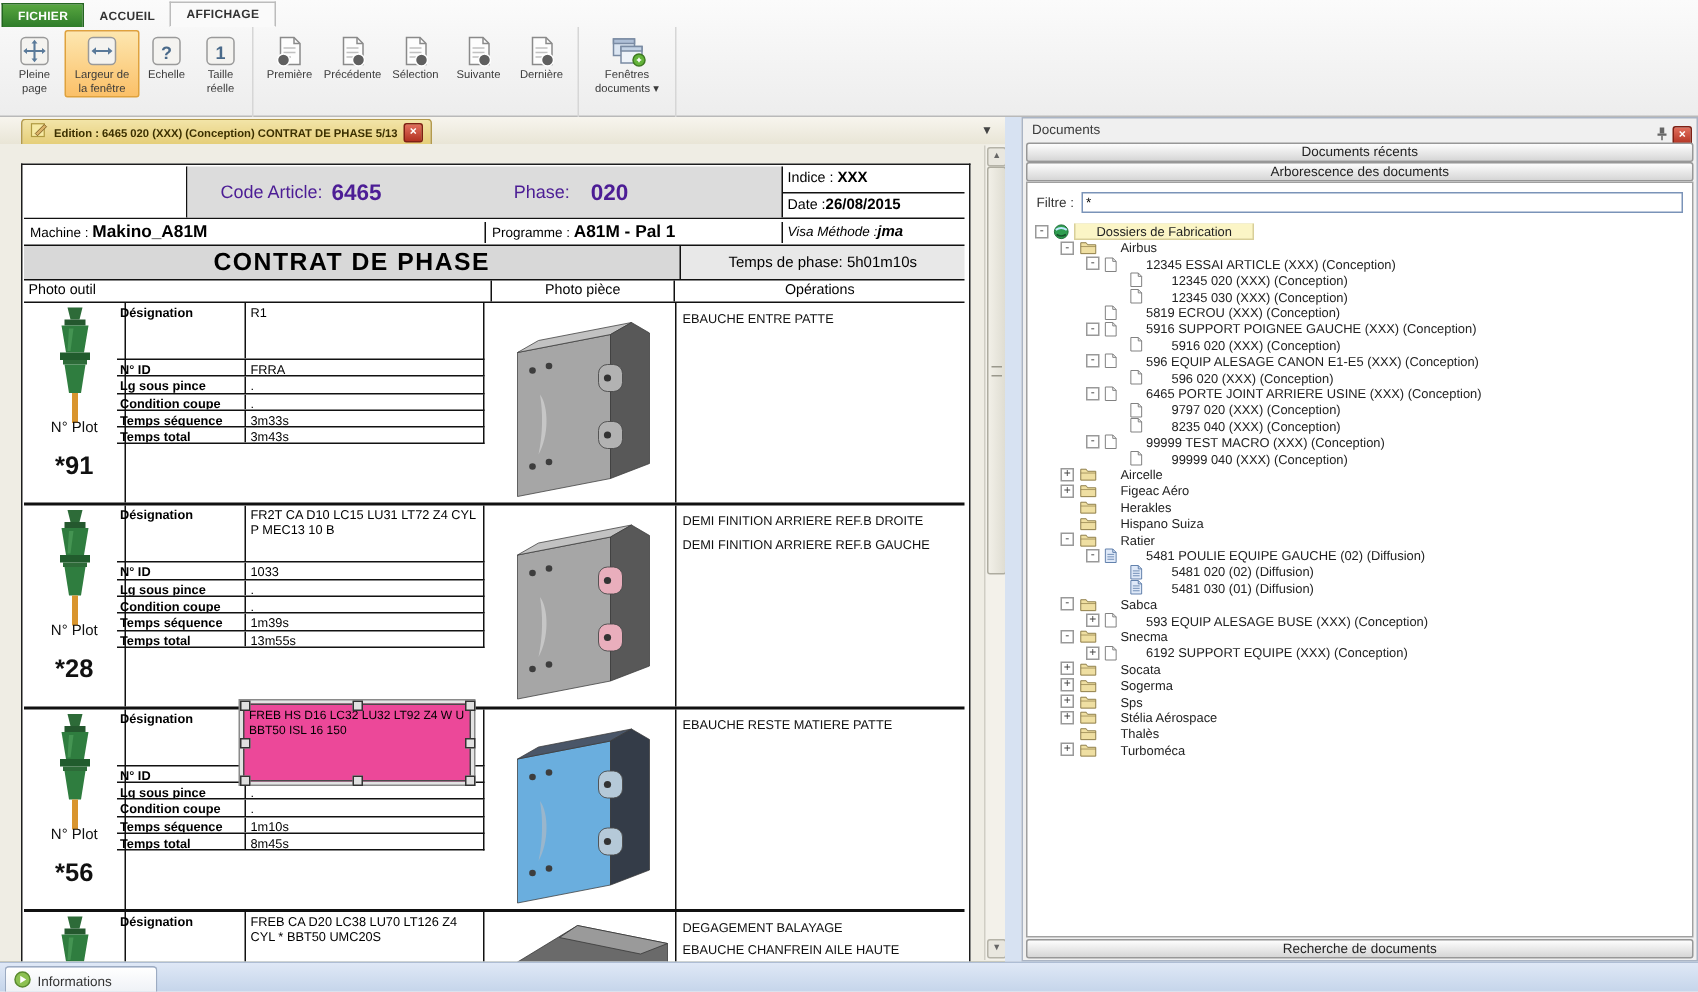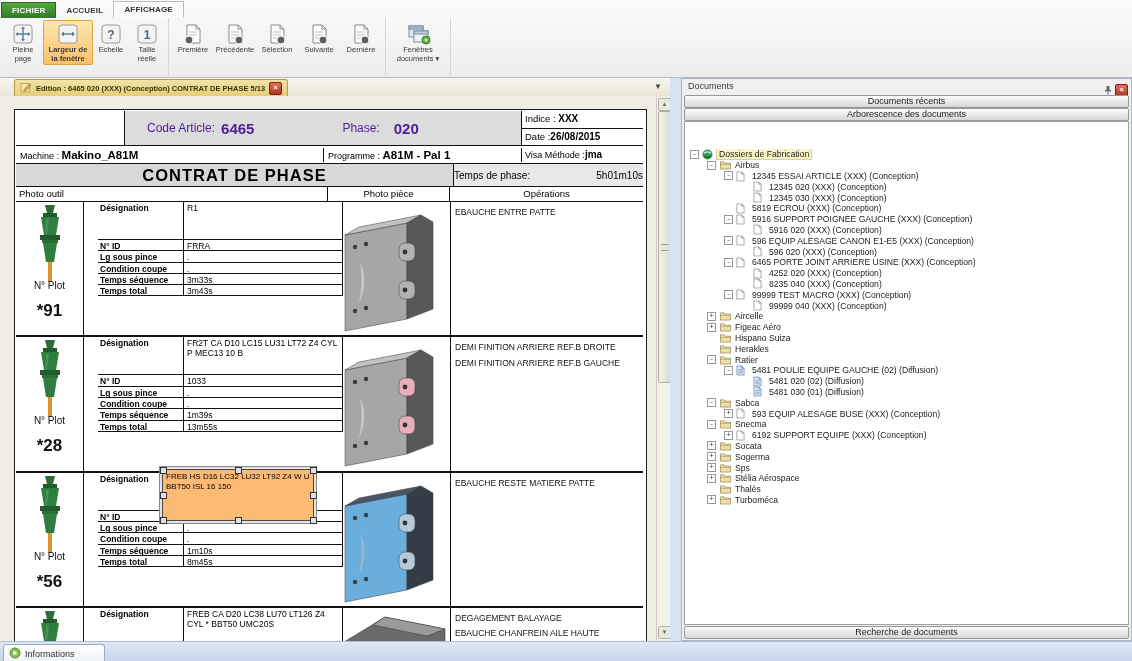--- a/index.html
+++ b/index.html
@@ -12,21 +12,21 @@
   #tabrow{position:absolute;left:0;top:0;height:18px;display:flex;align-items:flex-end;padding-left:1px;}
   .rtab{font-size:8px;font-weight:700;color:#333;padding:3px 10px 3px 10px;letter-spacing:.2px;cursor:default;}
   .rtab.green{background:linear-gradient(#57a63f,#2f7c2a);color:#fff;border:1px solid #246620;border-bottom:none;}
   .rtab.active{background:#fafafa;border:1px solid #bcbcbc;border-bottom:1px solid #fafafa;}
   #groups{position:absolute;left:0;top:18px;bottom:0;display:flex;}
   .rgroup{position:relative;height:100%;border-right:1px solid #d6d6d6;padding:2px 3px 12px 3px;display:flex;align-items:flex-start;}
   .rglabel{position:absolute;bottom:1px;left:0;right:0;text-align:center;font-size:7.5px;color:#9b9b9b;}
   .rbtn{display:flex;flex-direction:column;align-items:center;padding:2px 2px 1px 2px;border:1px solid transparent;border-radius:2px;font-size:7.5px;line-height:1.15;color:#3a3a3a;text-align:center;}
   .rbtn .ric{width:22px;height:22px;margin-bottom:1px;display:block;}
   .rbtn.selected{background:linear-gradient(#fde7b0,#fbc068);border:1px solid #dfa23d;}
-  .rbtn.w34{width:34px;}.rbtn.w44{width:44px;font-weight:bold;}.rbtn.w30{width:30px;}.rbtn.w52{width:52px;}
+  .rbtn.w34{width:34px;}.rbtn.w44{width:44px;}.rbtn.w30{width:30px;}.rbtn.w52{width:52px;}
   .rbtn.nav{width:36px;}
 
   
   #doctabbar{left:0;top:78px;width:670px;height:18px;background:linear-gradient(#f7f5ee,#e9e5d6);border-bottom:1px solid #9a9788;}
   .dtab{position:absolute;left:14px;top:1px;height:16px;background:linear-gradient(#f2e4a8,#e5ce79);border:1px solid #b39a4d;border-bottom:none;border-radius:3px 3px 0 0;display:flex;align-items:center;padding:0 5px;gap:4px;}
   .dtab-title{font-size:7.5px;font-weight:700;color:#3c3000;white-space:nowrap;}
   .closebox{width:11px;height:11px;background:linear-gradient(#e2705e,#b23222);border:1px solid #7e2014;border-radius:2px;color:#fff;font-size:8px;line-height:9px;text-align:center;font-weight:700;}
   .ddrop{position:absolute;right:8px;top:4px;font-size:8px;color:#444;}
 
   
@@ -45,65 +45,65 @@
   .hA{width:109px;border-right:1px solid #111;background:#fff;}
   .hB{flex:1;background:#dcdcdc;border-right:1px solid #111;display:flex;align-items:center;font-size:12px;color:#4c1d95;}
   .hBv{font-size:15px;font-weight:700;margin-left:6px;}
   .hC{width:121px;display:flex;flex-direction:column;font-size:9.5px;}
   .hC > div{padding:2px 3px;}
   .hC1{height:13px;border-bottom:1px solid #111;}
   .bold10{font-weight:700;font-size:10px;}
   .h2{height:17px;font-size:9px;align-items:center;}
   .m1{width:308px;border-right:1px solid #111;padding:1px 4px;}
   .m2{flex:1;border-right:1px solid #111;padding:1px 4px;}
-  .m3{width:121px;padding:1px 3px;}
+  .m3{width:121px;padding:1px 3px;font-style:italic;}
   .bval{font-weight:700;font-size:11.5px;}
   .h3{height:22px;}
   .t1{width:438px;border-right:1px solid #111;background:#d8d8d8;text-align:center;font-weight:700;font-size:16.5px;letter-spacing:1px;line-height:22px;}
-  .t2{flex:1;background:#e8e8e8;font-size:10px;display:flex;align-items:center;justify-content:space-between;}
+  .t2{flex:1;background:#e8e8e8;font-size:10px;display:flex;align-items:center;justify-content:center;}
   .h4{height:14px;font-size:9.5px;}
   .p1{width:312px;border-right:1px solid #111;padding:1px 3px;}
   .p2{width:122px;border-right:1px solid #111;text-align:center;padding-top:1px;}
   .p3{flex:1;text-align:center;padding-top:1px;}
 
   
   .trow{position:relative;height:135.4px;border-bottom:2px solid #111;box-sizing:border-box;}
   .c-tool{position:absolute;left:0;top:0;bottom:0;width:67px;border-right:1px solid #111;}
   .toolwrap{position:absolute;top:2px;left:0;right:0;display:flex;justify-content:center;}
   .plotlbl{position:absolute;top:78px;left:0;right:0;text-align:center;font-size:10px;color:#111;}
   .plotval{position:absolute;top:99px;left:0;right:0;text-align:center;font-size:17px;font-weight:700;color:#111;}
-  .mini{position:absolute;left:82px;top:0;width:245px;}
+  .mini{position:absolute;left:62px;top:0;width:245px;}
   .mrow{display:flex;border-right:1px solid #111;border-bottom:1px solid #111;box-sizing:border-box;overflow:hidden;}
   .mrow.des{height:38px;}
   .mrow.sm{height:11.3px;}
   .ml{width:86px;border-right:1px solid #111;font-weight:700;font-size:8.5px;padding:1px 2px;box-sizing:border-box;}
   .mv{flex:1;font-size:8.5px;padding:1px 3px;}
   .photo{position:absolute;left:316px;top:3px;width:120px;display:flex;justify-content:center;}
   .c-ops{position:absolute;left:434px;top:0;bottom:0;right:0;border-left:1px solid #111;padding:3px 4px;font-size:8.5px;white-space:pre-line;line-height:1.8;color:#111;}
-  .selbox{position:absolute;left:146px;top:-4px;width:152px;height:52px;background:#fdba74;border:1px solid #4a4a4a;box-shadow:0 0 0 2px #e3e3e3,0 0 0 3px #8a8a8a;font-size:8px;line-height:1.25;padding:2px 3px;box-sizing:border-box;z-index:5;}
+  .selbox{position:absolute;left:146px;top:-4px;width:152px;height:52px;background:#ec4899;border:1px solid #4a4a4a;box-shadow:0 0 0 2px #e3e3e3,0 0 0 3px #8a8a8a;font-size:8px;line-height:1.25;padding:2px 3px;box-sizing:border-box;z-index:5;}
   .hdl{position:absolute;width:5px;height:5px;background:#e0e0e0;border:1px solid #333;margin:-3px 0 0 -3px;}
 
   
   #gapstrip{left:670px;top:78px;width:11px;height:563px;background:#d7e2f2;}
   #docpanel{left:681px;top:78px;width:451px;height:563px;background:#f0f0f0;border:1px solid #aab4c4;box-sizing:border-box;}
   .ptitle{position:absolute;left:0;top:0;right:0;height:15px;font-size:9px;color:#3a3a3a;padding:2px 0 0 6px;}
   .pticons{position:absolute;right:3px;top:2px;display:flex;gap:2px;align-items:center;}
   .pbar{position:absolute;left:2px;right:2px;height:11px;background:linear-gradient(#fdfdfd,#d6d6d6);border:1px solid #979797;border-radius:2px;text-align:center;font-size:9px;color:#222;line-height:11px;}
   #bar-recents{top:16px;}
   #bar-tree{top:29px;}
   #bar-search{top:547px;}
   #pcontent{position:absolute;left:2px;right:2px;top:42px;height:502px;background:#fff;border:1px solid #a0a0a0;overflow:hidden;}
   .filtrow{position:absolute;left:6px;right:6px;top:5px;height:15px;display:flex;align-items:center;gap:5px;font-size:9px;color:#333;}
   #filter-input{flex:1;height:12px;border:1px solid #7a93b8;font-size:9px;padding:0 2px;font-family:"Liberation Sans",sans-serif;}
   #tree{position:absolute;left:3px;right:3px;top:27px;bottom:2px;overflow:hidden;}
   .titem{height:10.8px;display:flex;align-items:center;font-size:8.6px;color:#222;white-space:nowrap;}
   .texp{width:9px;height:9px;box-sizing:border-box;border:1px solid #999;background:#fff;font-size:8px;line-height:6px;text-align:center;color:#444;margin-right:3px;flex:none;}
   .texp.none{visibility:hidden;}
   .ticon{width:14px;flex:none;display:flex;align-items:center;}
-  .tlabel{padding:0 2px;}
+  .tlabel{padding:0 14px;}
   .tlabel.tsel{background:#fbf5c6;border:1px solid #d8cf9a;}
 
   
   #statusbar{left:0;top:641px;width:1132px;height:20px;background:linear-gradient(#dfe8f6,#c4d4ea);border-top:1px solid #aebdd4;}
   .infotab{position:absolute;left:3px;top:2px;width:90px;height:17px;background:linear-gradient(#ffffff,#eef1f6);border:1px solid #9cabc2;border-bottom:none;border-radius:3px 3px 0 0;display:flex;align-items:center;gap:4px;padding:0 5px;font-size:9px;color:#333;}
 </style>
 </head>
 <body>
 
 <div id="app">
@@ -500,20 +500,24 @@
       <span><svg width="10" height="10" viewBox="0 0 10 10">
             <rect x="3.5" y="1" width="3" height="4" fill="#666"></rect>
             <rect x="2" y="5" width="6" height="1.5" fill="#666"></rect>
             <path d="M5 6.5 V9.5" stroke="#666" stroke-width="1"></path>
           </svg></span>
       <span class="closebox">×</span>
     </div>
     <div class="pbar" id="bar-recents">Documents récents</div>
     <div class="pbar" id="bar-tree">Arborescence des documents</div>
     <div id="pcontent">
+      <div class="filtrow">
+        <span>Filtre :</span>
+        <input id="filter-input" value="*" style="">
+      </div>
       <div id="tree">
           <div class="titem" style="padding-left: 2px;">
             <span class="texp">-</span>
             <span class="ticon">
               <svg width="11" height="11" viewBox="0 0 12 12">
                 <circle cx="6" cy="6" r="5" fill="#2e9e4f" stroke="#1a6a33" stroke-width="0.7"></circle>
                 <path d="M2 4.6 Q6 2 10 4.6" stroke="#bfe8ff" fill="none" stroke-width="1.5"></path>
                 <path d="M2.6 8 Q6 10.2 9.4 8" stroke="#16542a" fill="none" stroke-width="1.2"></path>
               </svg>
             </span>
@@ -620,21 +624,21 @@
             <span class="tlabel">6465 PORTE JOINT ARRIERE USINE (XXX) (Conception)</span>
           </div>
           <div class="titem" style="padding-left: 53px;">
             <span class="texp none"></span>
             <span class="ticon">
               <svg width="9" height="11" viewBox="0 0 10 12">
                 <path d="M1 1 L6.5 1 L9 3.5 L9 11 L1 11 Z" fill="#ffffff" stroke="#7a7a7a" stroke-width="0.7"></path>
                 <path d="M6.5 1 L6.5 3.5 L9 3.5" fill="none" stroke="#7a7a7a" stroke-width="0.7"></path>
               </svg>
             </span>
-            <span class="tlabel">4252 020 (XXX) (Conception)</span>
+            <span class="tlabel">9797 020 (XXX) (Conception)</span>
           </div>
           <div class="titem" style="padding-left: 53px;">
             <span class="texp none"></span>
             <span class="ticon">
               <svg width="9" height="11" viewBox="0 0 10 12">
                 <path d="M1 1 L6.5 1 L9 3.5 L9 11 L1 11 Z" fill="#ffffff" stroke="#7a7a7a" stroke-width="0.7"></path>
                 <path d="M6.5 1 L6.5 3.5 L9 3.5" fill="none" stroke="#7a7a7a" stroke-width="0.7"></path>
               </svg>
             </span>
             <span class="tlabel">8235 040 (XXX) (Conception)</span>
@@ -680,31 +684,31 @@
             <span class="tlabel">Figeac Aéro</span>
           </div>
           <div class="titem" style="padding-left: 19px;">
             <span class="texp none"></span>
             <span class="ticon">
               <svg width="13" height="10" viewBox="0 0 13 11">
                 <path d="M1 2 L5 2 L6 3.5 L12 3.5 L12 10 L1 10 Z" fill="#efdfa2" stroke="#8a7a45" stroke-width="0.7"></path>
                 <path d="M1 4.8 L12 4.8" stroke="#8a7a45" stroke-width="0.5"></path>
               </svg>
             </span>
+            <span class="tlabel">Herakles</span>
+          </div>
+          <div class="titem" style="padding-left: 19px;">
+            <span class="texp none"></span>
+            <span class="ticon">
+              <svg width="13" height="10" viewBox="0 0 13 11">
+                <path d="M1 2 L5 2 L6 3.5 L12 3.5 L12 10 L1 10 Z" fill="#efdfa2" stroke="#8a7a45" stroke-width="0.7"></path>
+                <path d="M1 4.8 L12 4.8" stroke="#8a7a45" stroke-width="0.5"></path>
+              </svg>
+            </span>
             <span class="tlabel">Hispano Suiza</span>
-          </div>
-          <div class="titem" style="padding-left: 19px;">
-            <span class="texp none"></span>
-            <span class="ticon">
-              <svg width="13" height="10" viewBox="0 0 13 11">
-                <path d="M1 2 L5 2 L6 3.5 L12 3.5 L12 10 L1 10 Z" fill="#efdfa2" stroke="#8a7a45" stroke-width="0.7"></path>
-                <path d="M1 4.8 L12 4.8" stroke="#8a7a45" stroke-width="0.5"></path>
-              </svg>
-            </span>
-            <span class="tlabel">Herakles</span>
           </div>
           <div class="titem" style="padding-left: 19px;">
             <span class="texp">-</span>
             <span class="ticon">
               <svg width="13" height="10" viewBox="0 0 13 11">
                 <path d="M1 2 L5 2 L6 3.5 L12 3.5 L12 10 L1 10 Z" fill="#efdfa2" stroke="#8a7a45" stroke-width="0.7"></path>
                 <path d="M1 4.8 L12 4.8" stroke="#8a7a45" stroke-width="0.5"></path>
               </svg>
             </span>
             <span class="tlabel">Ratier</span>

